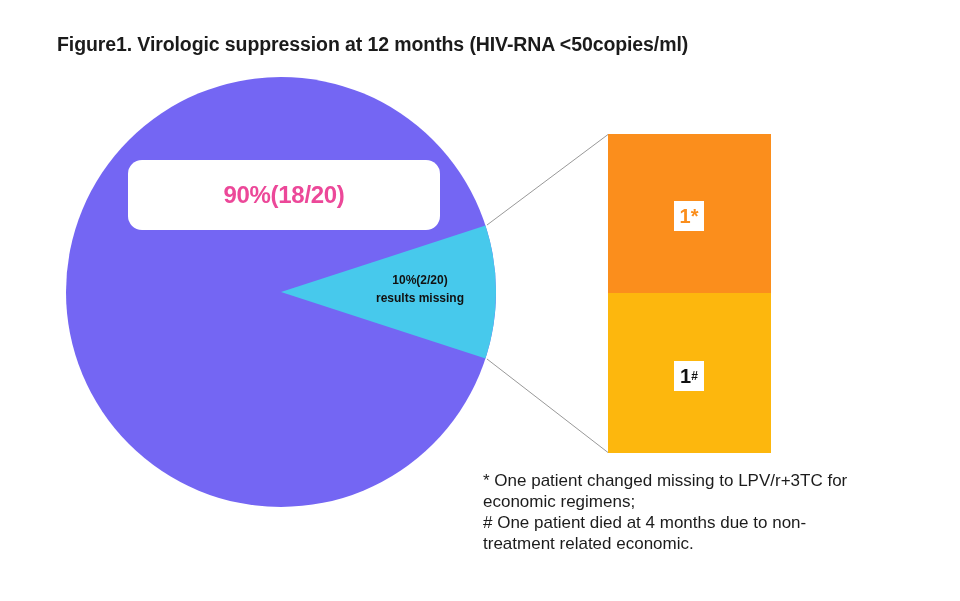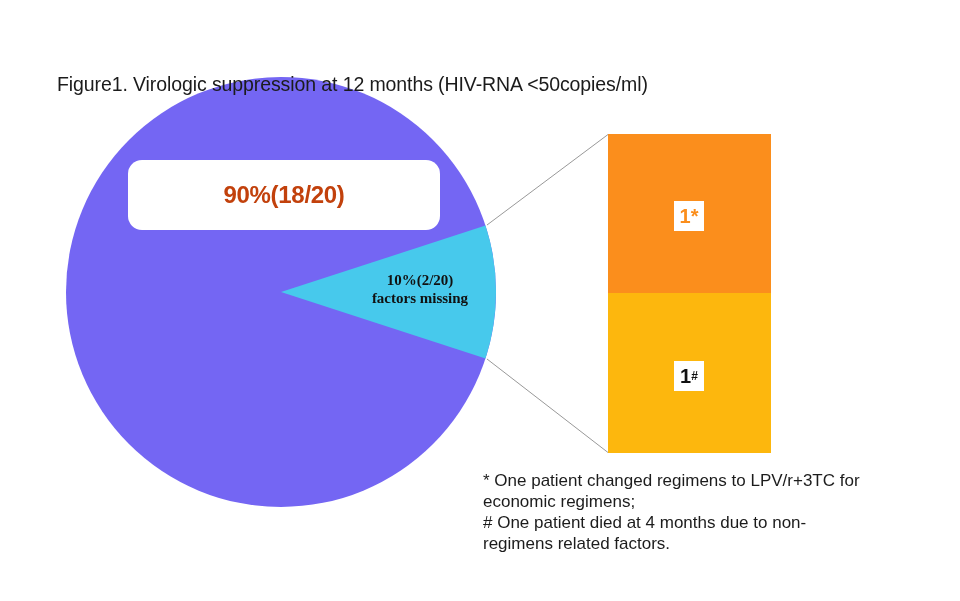--- a/index.html
+++ b/index.html
@@ -10,56 +10,54 @@
     background: #ffffff;
     font-family: "Liberation Sans", sans-serif;
     overflow: hidden;
   }
   .layer { position: absolute; left: 0; top: 0; }
   .fig-title {
     position: absolute;
     left: 57px;
     top: 33px;
     font-size: 19.5px;
-    font-weight: normal;
+    font-weight: bold;
     color: #1b1b1b;
     letter-spacing: -0.1px;
     white-space: nowrap;
-    margin-top: 40px;
   }
   .pie-label {
     position: absolute;
     left: 128px;
     top: 160px;
     width: 312px;
     height: 70px;
     background: #ffffff;
     border-radius: 14px;
     display: flex;
     flex-direction: column;
     align-items: center;
     justify-content: center;
     text-align: center;
-    color: #c2410c;
+    color: #ec4899;
     font-weight: bold;
     font-size: 24px;
     line-height: 28px;
     letter-spacing: -0.3px;
   }
   .slice-label {
     position: absolute;
     left: 340px;
     top: 271px;
     width: 160px;
     text-align: center;
     color: #111111;
     font-weight: bold;
-    font-size: 15px;
+    font-size: 12px;
     line-height: 18px;
-    font-family: Liberation Serif, serif;
   }
   .bar-chip {
     position: absolute;
     width: 30px;
     height: 30px;
     background: #ffffff;
     display: flex;
     align-items: center;
     justify-content: center;
     font-weight: bold;
@@ -98,33 +96,33 @@
   </svg>
 
   <div class="fig-title">Figure1. Virologic suppression at 12 months (HIV-RNA &lt;50copies/ml)</div>
 
   <div class="pie-label">
     <div>90%(18/20)</div>
   </div>
 
   <div class="slice-label">
     <div>10%(2/20)</div>
-    <div>factors missing</div>
+    <div>results missing</div>
   </div>
 
   <div class="bar-chip top">
     <span>1</span>
       <span>*</span>
   </div>
 
   <div class="bar-chip bottom">
     <span>1</span>
       <sup>#</sup>
   </div>
 
   <div class="footnotes">
-    <div>* One patient changed regimens to LPV/r+3TC for</div>
+    <div>* One patient changed missing to LPV/r+3TC for</div>
     <div>economic regimens;</div>
     <div># One patient died at 4 months due to non-</div>
-    <div>regimens related factors.</div>
+    <div>treatment related economic.</div>
   </div>
 
 </div>
 
 </body></html>

